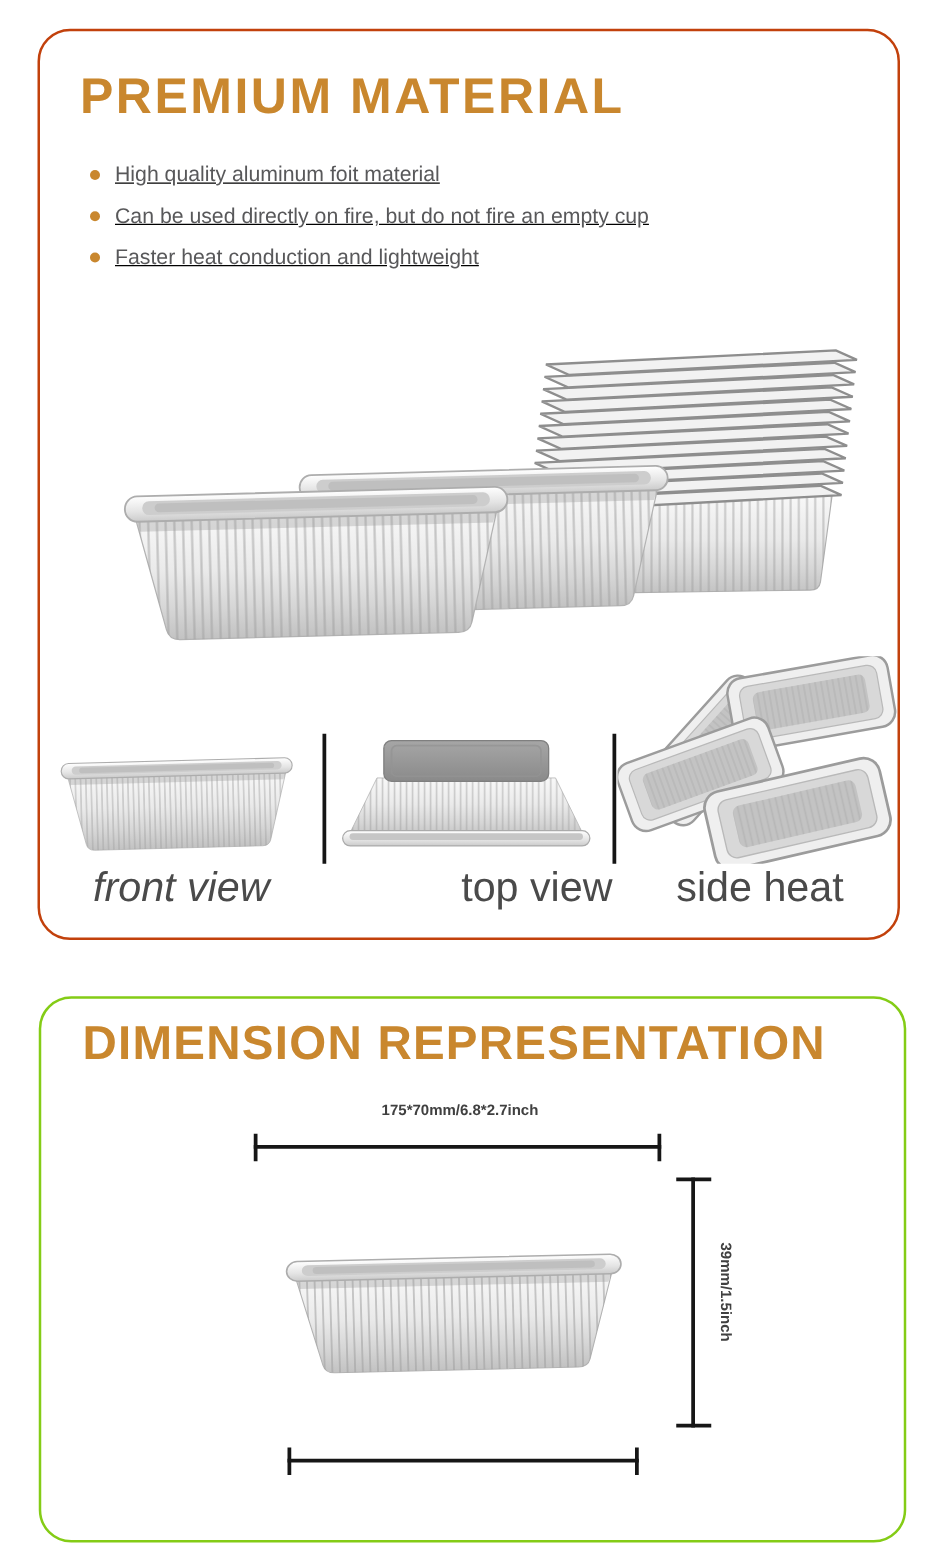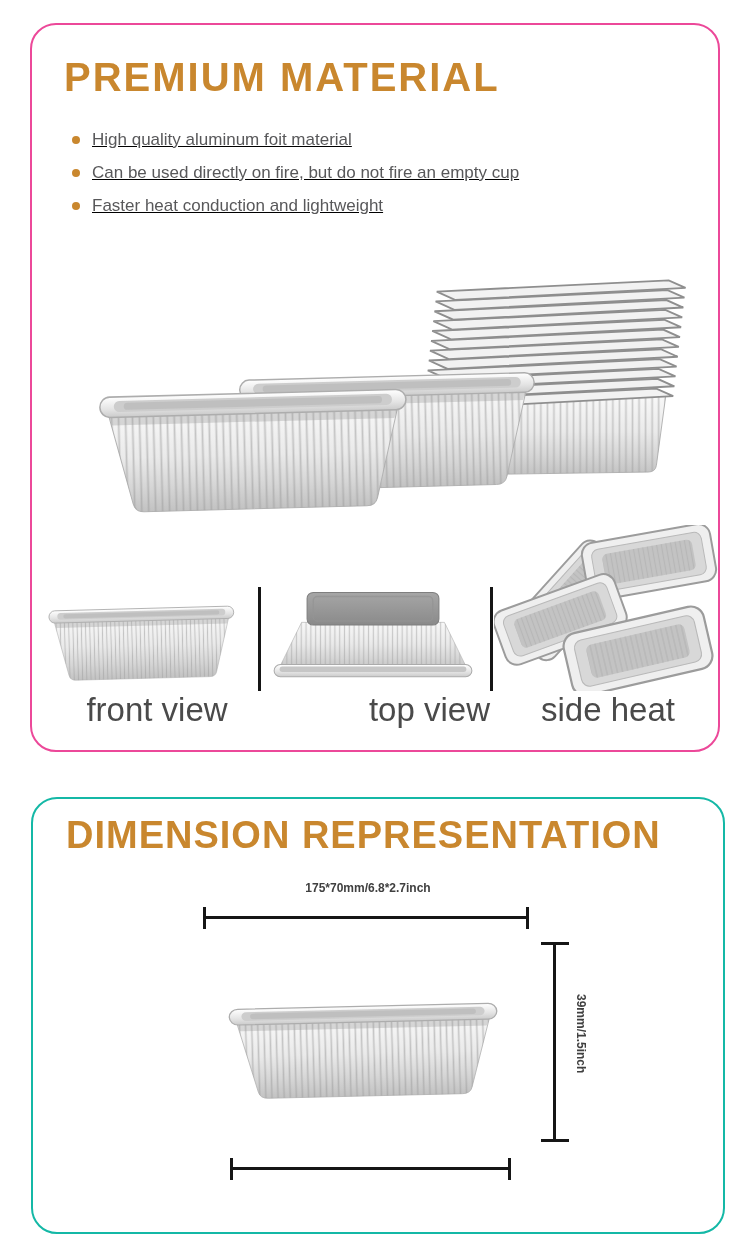--- a/index.html
+++ b/index.html
@@ -1,20 +1,20 @@
 <!DOCTYPE html>
 <html><head>
 <meta charset="utf-8">
 <style>
   * { margin:0; padding:0; box-sizing:border-box; }
   html,body { width:750px; height:1245px; background:#ffffff;
               font-family:"Liberation Sans", sans-serif; position:relative; overflow:hidden; }
   .card { position:absolute; background:#fff; border-radius:26px; }
-  #premium-card { left:30px; top:23px; width:690px; height:729px; border:2px solid #ec4899; }
-  #dimension-card { left:31px; top:797px; width:694px; height:437px; border:2px solid #14b8a6; }
+  #premium-card { left:30px; top:23px; width:690px; height:729px; border:2px solid #c2410c; }
+  #dimension-card { left:31px; top:797px; width:694px; height:437px; border:2px solid #84cc16; }
 
   .section-title { position:absolute; font-weight:bold; color:#C9872E; line-height:1; white-space:nowrap; }
   #premium-title { left:32px; top:32px; font-size:40px; letter-spacing:2px; }
   #dimension-title { left:33px; top:17px; font-size:38px; letter-spacing:1px; }
 
   .feature-list { position:absolute; left:38px; top:98px; list-style:none;text-decoration:underline; }
   .feature-list li { position:relative; padding-left:22px; font-size:17px; line-height:33px;
                      color:#58585A; white-space:nowrap; }
   .feature-list li::before { content:""; position:absolute; left:2px; top:13px; width:8px; height:8px;
                              border-radius:50%; background:#C9872E; }
@@ -24,21 +24,21 @@
   #front-photo  { left:14px;  top:570px; width:192px; height:92px; }
   #top-photo    { left:238px; top:562px; width:206px; height:102px; }
   #side-photo   { left:462px; top:500px; width:224px; height:166px; }
   #dim-photo    { left:192px; top:190px; width:278px; height:118px; }
 
   .view-divider { position:absolute; top:562px; width:3px; height:104px; background:#151515; }
   #view-divider-1 { left:226px; }
   #view-divider-2 { left:458px; }
 
   .view-label { position:absolute; top:666px; font-size:33px; color:#4A4A4A; text-align:center; white-space:nowrap; }
-  #front-view-label { left:12px;     width:226px; }
+  #front-view-label { left:0;     width:226px;font-style:italic; }
   #top-view-label   { left:229px; width:229px;text-align:right; }
   #side-view-label  { left:466px; width:220px; }
 
   .dim-label { position:absolute; font-size:12px; font-weight:bold; color:#404040;
                text-align:center; white-space:nowrap; }
   #top-dim-label    { left:160px; top:82px;  width:350px; }
   #bottom-dim-label { left:162px; top:383px; width:350px; }
   #height-dim-label { left:532px; top:140px; width:32px; height:190px;
                       writing-mode:vertical-rl; display:flex; align-items:center; justify-content:center; }
 

